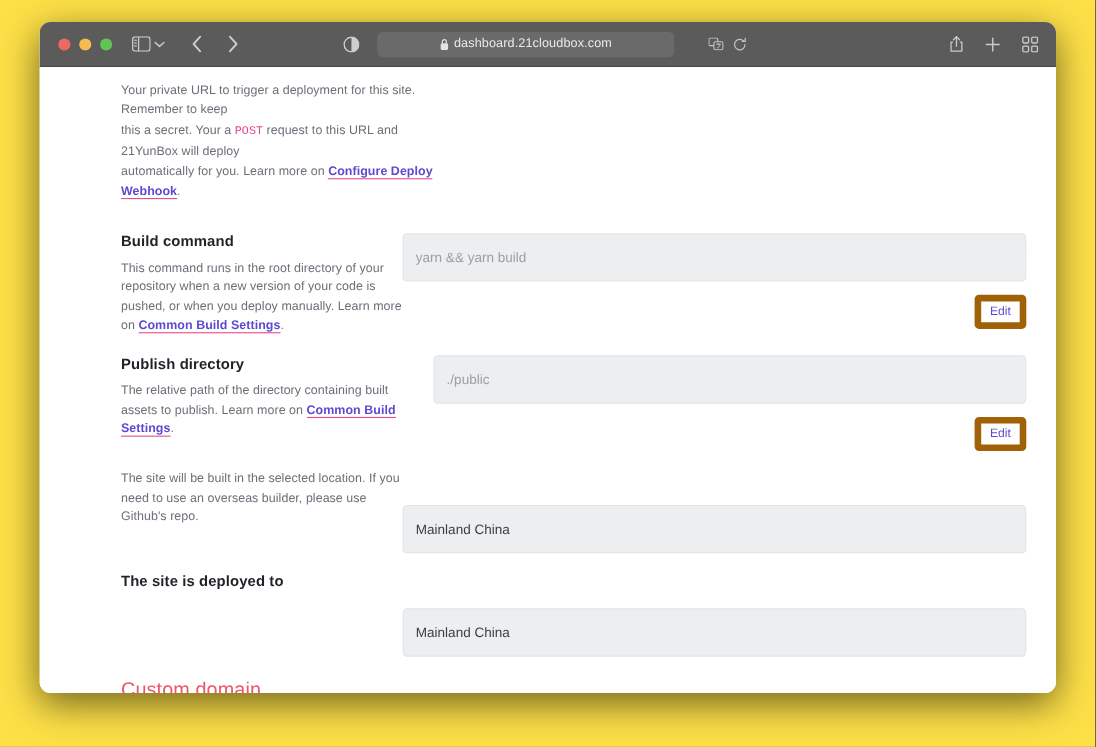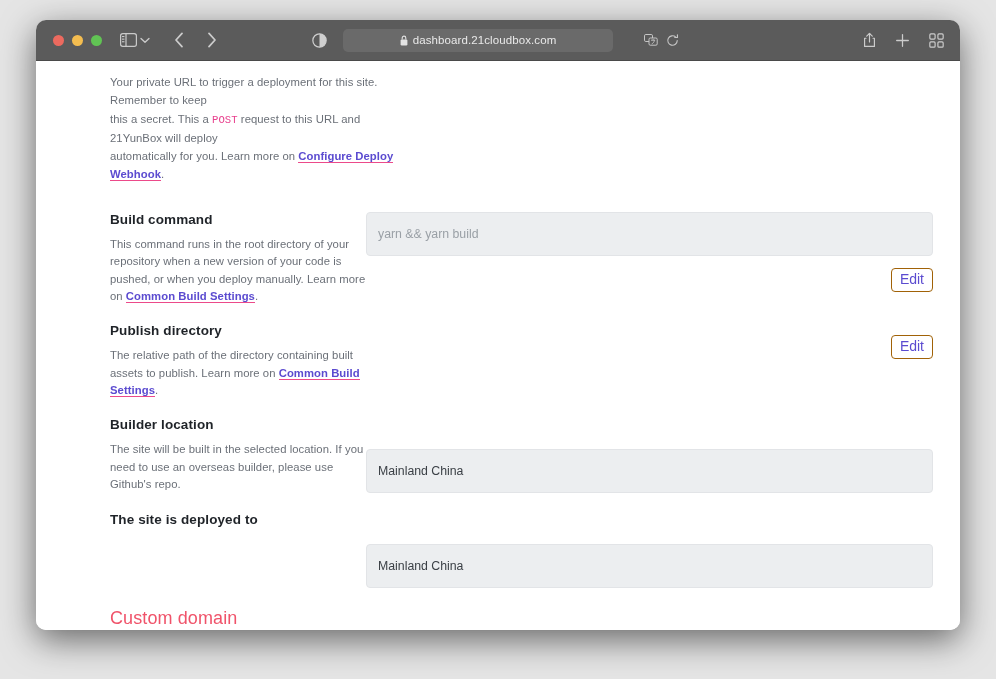--- a/index.html
+++ b/index.html
@@ -9,21 +9,21 @@
     width: 996px;
     height: 679px;
     overflow: hidden;
     font-family: "Liberation Sans", sans-serif;
   }
 
   #stage {
     position: relative;
     width: 996px;
     height: 679px;
-    background: #e5e5e5;
+    background: #fde047;
   }
 
   
   .browser-window {
     position: absolute;
     left: 36px;
     top: 20px;
     width: 924px;
     height: 610px;
     border-radius: 10px;
@@ -184,24 +184,24 @@
   .text-input.placeholder { color: #9aa0a6; }
   .text-input.value { color: #3b4046; margin-top: 32px; }
 
   .edit-row {
     display: flex;
     justify-content: flex-end;
     margin-top: 12px;
   }
 
   .edit-btn {
-    font-size: 14px;
+    font-size: 11px;
     color: #5b4bd0;
     background: #ffffff;
-    border: 1px solid #a16207;
+    border: 6px solid #a16207;
     border-radius: 4px;
     padding: 3px 8px 4px 8px;
     line-height: 1.1;
     cursor: pointer;
     font-family: "Liberation Sans", sans-serif;
   }
 
   
   .custom-domain {
     padding-left: 74px;
@@ -328,21 +328,21 @@
       </div>
     </div>
 
     <div class="page">
       <div class="content">
 
         <div class="row" style="margin-top:-4px;">
           <div class="col-left" style="width:360px;">
             <p class="field-desc" style="line-height:1.62;">
               <span>Your private URL to trigger a deployment for this site. Remember to keep</span><br>
-              <span>this a secret. This a </span><span style="color:#e83e8c;font-family:'Liberation Mono',monospace;font-size:10.6px;">POST</span><span> request to this URL and 21YunBox will deploy</span><br>
+              <span>this a secret. Your a </span><span style="color:#e83e8c;font-family:'Liberation Mono',monospace;font-size:10.6px;">POST</span><span> request to this URL and 21YunBox will deploy</span><br>
               <span>automatically for you. Learn more on </span><a class="inline-link" href="#">Configure Deploy Webhook</a><span>.</span>
             </p>
           </div>
           <div class="col-right"></div>
         </div>
 
         <div class="row" style="margin-top:28px;">
           <div class="col-left">
             <h3 class="field-title">Build command</h3>
             <p class="field-desc">
@@ -358,29 +358,29 @@
         </div>
 
         <div class="row" style="margin-top:17px;gap:28px;">
           <div class="col-left">
             <h3 class="field-title">Publish directory</h3>
             <p class="field-desc">
               <span>The relative path of the directory containing built assets to publish. Learn more on </span><a class="inline-link" href="#">Common Build Settings</a><span>.</span>
             </p>
           </div>
           <div class="col-right">
+            <div class="text-input placeholder">./public</div>
             <div class="edit-row">
               <button class="edit-btn">Edit</button>
             </div>
           </div>
         </div>
 
         <div class="row" style="margin-top:17px;">
           <div class="col-left">
-            <h3 class="field-title">Builder location</h3>
             <p class="field-desc">The site will be built in the selected location. If you need to use an overseas builder, please use Github's repo.</p>
           </div>
           <div class="col-right">
             <div class="text-input value">Mainland China</div>
           </div>
         </div>
 
         <div class="row" style="margin-top:18px;">
           <div class="col-left">
             <h3 class="field-title">The site is deployed to</h3>

